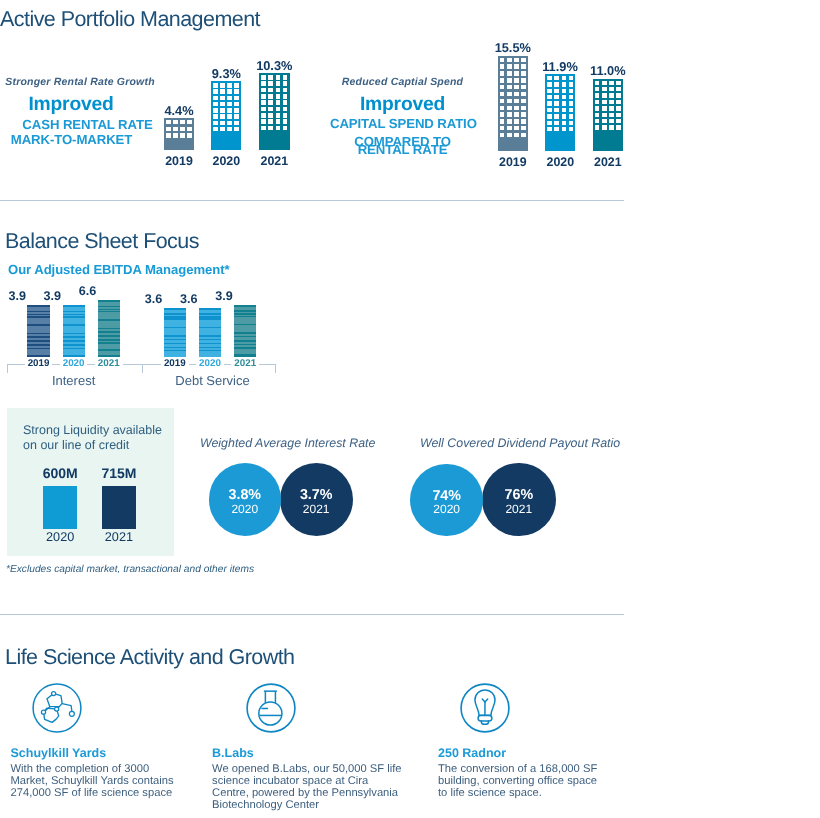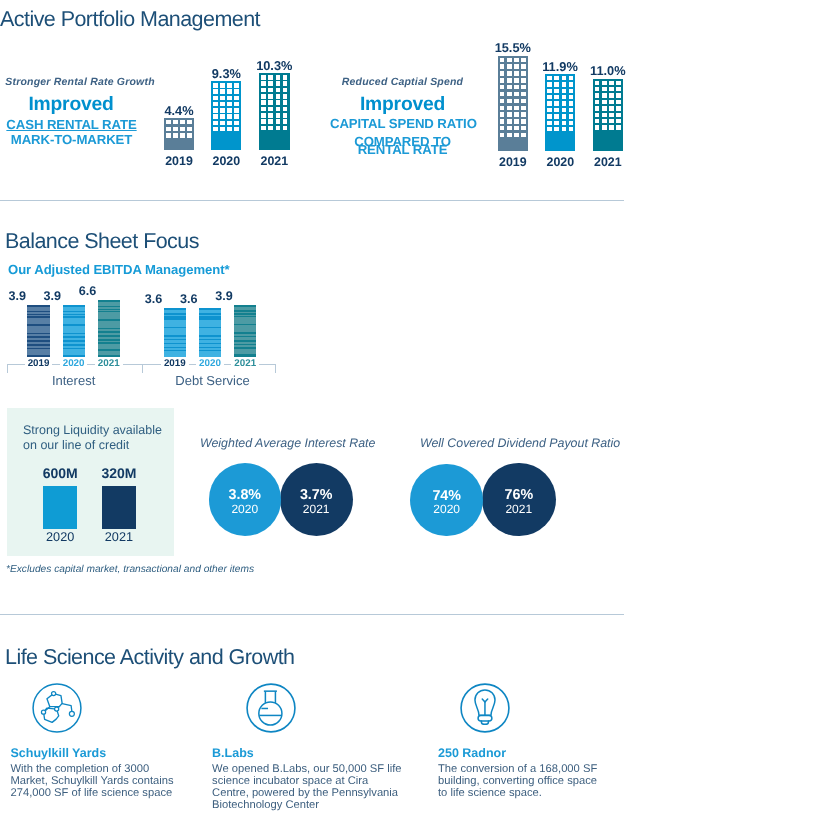--- a/index.html
+++ b/index.html
@@ -28,21 +28,21 @@
   .lsbody{position:absolute;font-size:11.2px;font-weight:400;color:#3d5f7f;white-space:nowrap;}
   .grplabel{position:absolute;font-size:13px;font-weight:400;color:#3d6184;white-space:nowrap;text-align:center;}
 </style>
 </head>
 <body>
 
 <div class="sec-title" style="left:0;top:7px;">Active Portfolio Management</div>
 <div>
 <div class="kicker" style="left:0px;top:75.5px;width:160px;">Stronger Rental Rate Growth</div>
 <div class="improved" style="left:0px;top:93.5px;width:142px;">Improved</div>
-<div class="capline" style="left:0px;top:117.2px;width:143px;text-decoration:underline;">CASH RENTAL RATE</div>
+<div class="capline" style="left:16px;top:117.2px;width:143px;">CASH RENTAL RATE</div>
 <div class="capline" style="left:0px;top:132.1px;width:143px;">MARK-TO-MARKET</div>
 <div class="pctlabel" style="left:179px;top:102.5px;width:60px;margin-left:-30px;">4.4%</div>
 <div class="bldg" style="left:164px;top:117.7px;width:30px;height:32.6px;background:#5A7E98;">
       <div style="position:absolute;left:2.1px;top:2.1px;">
         <div style="position:absolute;left:0.000px;top:0.000px;width:4.6px;height:4.6px;background:#fff;"></div>
         <div style="position:absolute;left:7.067px;top:0.000px;width:4.6px;height:4.6px;background:#fff;"></div>
         <div style="position:absolute;left:14.133px;top:0.000px;width:4.6px;height:4.6px;background:#fff;"></div>
         <div style="position:absolute;left:21.200px;top:0.000px;width:4.6px;height:4.6px;background:#fff;"></div>
         <div style="position:absolute;left:0.000px;top:6.750px;width:4.6px;height:4.6px;background:#fff;"></div>
         <div style="position:absolute;left:7.067px;top:6.750px;width:4.6px;height:4.6px;background:#fff;"></div>
@@ -381,21 +381,21 @@
 <div style="position:absolute;left:141.5px;top:364px;width:1px;height:8.5px;background:#B7C9D8;"></div>
 <div style="position:absolute;left:274.5px;top:364px;width:1px;height:8.5px;background:#B7C9D8;"></div>
 <div class="grplabel" style="left:73.6px;top:373px;width:140px;margin-left:-70px;">Interest</div>
 <div class="grplabel" style="left:212.5px;top:373px;width:160px;margin-left:-80px;">Debt Service</div>
 <div style="position:absolute;left:6.5px;top:408px;width:167px;height:148px;background:#E8F5F1;"></div>
 <div class="liqtitle" style="left:23px;top:423px;width:150px;">Strong Liquidity available</div>
 <div class="liqtitle" style="left:23px;top:438px;width:150px;">on our line of credit</div>
 <div class="liqval" style="left:60.2px;top:465px;width:80px;margin-left:-40px;">600M</div>
 <div style="position:absolute;left:43.2px;top:485.5px;width:34px;height:43px;background:#0F9CD4;"></div>
 <div class="liqyr" style="left:60.2px;top:530px;width:80px;margin-left:-40px;">2020</div>
-<div class="liqval" style="left:118.9px;top:465px;width:80px;margin-left:-40px;">320M</div>
+<div class="liqval" style="left:118.9px;top:465px;width:80px;margin-left:-40px;">715M</div>
 <div style="position:absolute;left:102.2px;top:485.5px;width:33.4px;height:43px;background:#123A63;"></div>
 <div class="liqyr" style="left:118.9px;top:530px;width:80px;margin-left:-40px;">2021</div>
 <div class="footnote" style="left:6px;top:564px;">*Excludes capital market, transactional and other items</div>
 <div class="circtitle" style="left:200px;top:436px;width:180px;">Weighted Average Interest Rate</div>
 <div style="position:absolute;left:208.5px;top:463.3px;width:72.6px;height:72.6px;border-radius:50%;background:#1C9AD6;z-index:2;"></div>
 <div class="circval" style="left:244.8px;top:487.3px;width:100px;margin-left:-50px;z-index:4;">3.8%</div>
 <div class="circyr" style="left:244.8px;top:501.9px;width:100px;margin-left:-50px;z-index:4;">2020</div>
 <div style="position:absolute;left:279.7px;top:462.9px;width:73px;height:73px;border-radius:50%;background:#123A63;z-index:1;"></div>
 <div class="circval" style="left:316.2px;top:487.1px;width:100px;margin-left:-50px;z-index:4;">3.7%</div>
 <div class="circyr" style="left:316.2px;top:501.7px;width:100px;margin-left:-50px;z-index:4;">2021</div>

